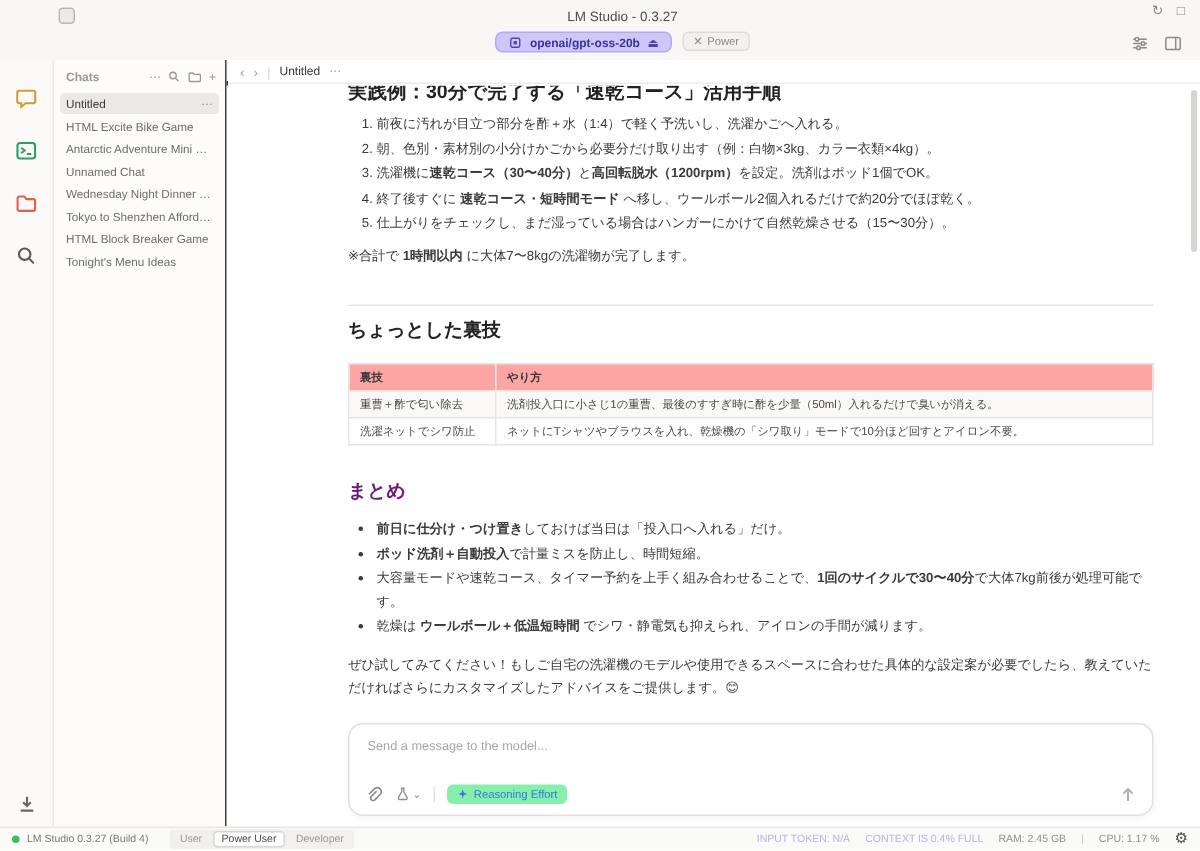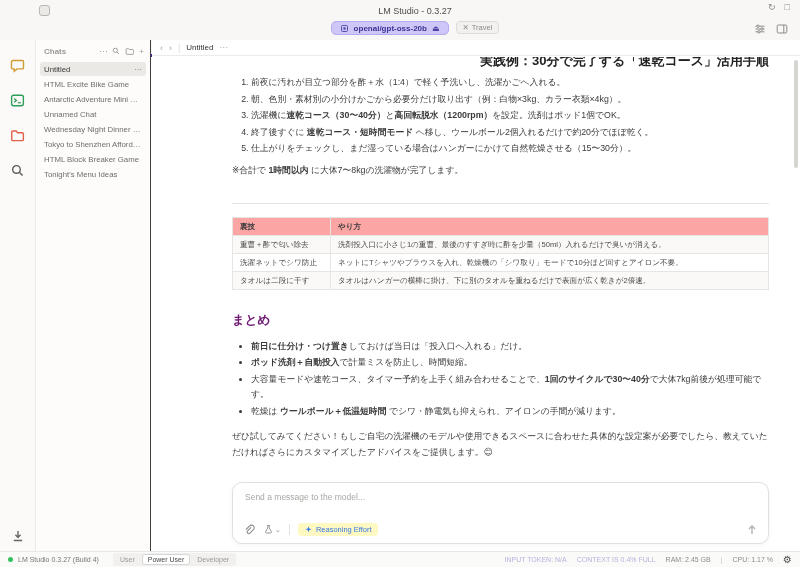--- a/index.html
+++ b/index.html
@@ -40,42 +40,42 @@
   #main { position:absolute; left:152px; top:40px; width:648px; height:511px; background:#ffffff; }
   #tabbar { height:16px; display:flex; align-items:center; padding-left:8px; gap:6px; border-bottom:1px solid #edebe8; font-size:9px; color:#a5a3a0; }
   #tabbar .tab-label { font-size:8px; color:#333; }
   #tabbar .tab-sep { color:#dddbd8; }
   #tabbar .tab-more { color:#a5a3a0; font-size:8px; }
   #scroll-thumb { position:absolute; right:2px; top:20px; width:4px; height:108px; background:#d7d5d2; border-radius:2px; }
 
   #content { position:absolute; top:17px; left:0; right:0; bottom:80px; overflow:hidden; }
   .doc { margin-left:80px; width:537px; font-size:8.8px; line-height:15.5px; color:#3a3a3a; }
   .b { font-weight:bold; }
-  .h-clip { height:12px; overflow:hidden;text-align:right; }
+  .h-clip { height:12px; overflow:hidden; }
   .h-clip h3 { font-size:13px; line-height:17px; margin-top:-5px; color:#222; }
   .doc ol { margin:6px 0 0 0; padding-left:19px; }
   .doc ol li, .doc ul li { margin-bottom:1px; }
   .note { margin-top:6px; }
   .doc hr { border:0; border-top:1px solid #e7e5e2; margin:25px 0 0 0; }
   h2.sec { font-size:12.5px; color:#222; margin-top:9px; }
   h2.sec2 { font-size:12.5px; color:#701a75; margin-top:23px; }
   table.tips { width:100%; border-collapse:collapse; margin-top:13px; font-size:7.6px; line-height:11px; }
   table.tips th, table.tips td { border:1px solid #e7e5e2; padding:3px 7px; text-align:left; color:#4a4a4a; font-weight:normal; }
   table.tips th { background:#fca5a5; font-weight:bold; color:#3a3a3a; }
   table.tips th:first-child, table.tips td:first-child { width:98px; white-space:nowrap; }
   table.tips tbody tr:nth-child(odd) { background:#faf9f7; }
   .doc ul { margin:10px 2px 0 0; padding-left:19px; list-style:disc; }
   .closing { margin-top:10px; }
 
   
   #composer { position:absolute; left:80px; bottom:7px; width:537px; height:62px; background:#fff; border:1px solid #e2e0dd; border-radius:10px; box-shadow:0 1px 5px rgba(0,0,0,.05); }
   #composer .placeholder { display:block; padding:9px 12px 0 12px; font-size:8.5px; color:#a9a7a3; }
   .composer-row { position:absolute; left:10px; right:10px; bottom:7px; display:flex; align-items:center; gap:8px; }
   .composer-row .vdiv { width:1px; height:11px; background:#e6e4e1; }
-  .chip { display:flex; align-items:flex-start; gap:3px; background:#fef9c3; color:#3579e0; border-radius:4px; padding:2px 6px; font-size:7.5px; }
+  .chip { display:flex; align-items:flex-start; gap:3px; background:#86efac; color:#3579e0; border-radius:4px; padding:2px 6px; font-size:7.5px; }
   .send { margin-left:auto; display:flex; align-items:center; }
   .flask-group { display:flex; align-items:center; gap:1px; color:#8f8d8a; font-size:7px; }
 
   
   #statusbar { position:absolute; left:0; bottom:0; width:800px; height:16px; background:#fafaf8; border-top:1px solid #e9e7e4; display:flex; align-items:center; padding:0 8px; font-size:7px; color:#7a7876; }
   .gdot { width:5px; height:5px; border-radius:50%; background:#35c05f; margin-right:5px; }
   .mode-group { display:flex; align-items:center; gap:2px; margin-left:14px; background:#f1f0ee; border-radius:3px; padding:1px 2px; }
   .mode { padding:1px 5px; color:#9c9a97; border-radius:3px; }
   .mode.selected { background:#ffffff; border:1px solid #d8d6d3; color:#4a4a4a; }
   .sb-right { margin-left:auto; display:flex; align-items:center; gap:10px; }
@@ -100,21 +100,21 @@
     <div class="model-pill">
       <svg width="9" height="9" viewBox="0 0 12 12">
           <rect x="2" y="2" width="8" height="8" rx="1.5" fill="none" stroke="#4d43a8" stroke-width="1.2"></rect>
           <rect x="4.5" y="4.5" width="3" height="3" fill="#4d43a8"></rect>
         </svg>
       <span>openai/gpt-oss-20b</span>
       <span class="eject">⏏</span>
     </div>
     <button class="cancel-btn">
       <span>✕</span>
-      <span>Travel</span>
+      <span>Power</span>
     </button>
     <div class="hdr-right">
       <svg width="12" height="12" viewBox="0 0 12 12">
           <path d="M1.5 3.2h9M1.5 6h9M1.5 8.8h9" stroke="#8c8a87" stroke-width="1" fill="none"></path>
           <circle cx="4" cy="3.2" r="1.2" fill="#f8f7f5" stroke="#8c8a87"></circle>
           <circle cx="8" cy="6" r="1.2" fill="#f8f7f5" stroke="#8c8a87"></circle>
           <circle cx="5" cy="8.8" r="1.2" fill="#f8f7f5" stroke="#8c8a87"></circle>
         </svg>
       <svg width="12" height="12" viewBox="0 0 12 12">
           <rect x="1.2" y="2" width="9.6" height="8" rx="1.2" fill="none" stroke="#8c8a87" stroke-width="1"></rect>
@@ -221,40 +221,37 @@
         <li><span>前夜に汚れが目立つ部分を酢＋水（1:4）で軽く予洗いし、洗濯かごへ入れる。</span></li>
         <li><span>朝、色別・素材別の小分けかごから必要分だけ取り出す（例：白物×3kg、カラー衣類×4kg）。</span></li>
         <li><span>洗濯機に</span><span class="b">速乾コース（30〜40分）</span><span>と</span><span class="b">高回転脱水（1200rpm）</span><span>を設定。洗剤はポッド1個でOK。</span></li>
         <li><span>終了後すぐに </span><span class="b">速乾コース・短時間モード</span><span> へ移し、ウールボール2個入れるだけで約20分でほぼ乾く。</span></li>
         <li><span>仕上がりをチェックし、まだ湿っている場合はハンガーにかけて自然乾燥させる（15〜30分）。</span></li>
       </ol>
 
       <p class="note"><span>※合計で </span><span class="b">1時間以内</span><span> に大体7〜8kgの洗濯物が完了します。</span></p>
 
       <hr>
+      <h2 class="sec">ちょっとした裏技</h2>
 
       <table class="tips">
         <thead>
           <tr>
             <th>裏技</th>
             <th>やり方</th>
           </tr>
         </thead>
         <tbody>
           <tr>
               <td>重曹＋酢で匂い除去</td>
               <td>洗剤投入口に小さじ1の重曹、最後のすすぎ時に酢を少量（50ml）入れるだけで臭いが消える。</td>
             </tr>
           <tr>
               <td>洗濯ネットでシワ防止</td>
               <td>ネットにTシャツやブラウスを入れ、乾燥機の「シワ取り」モードで10分ほど回すとアイロン不要。</td>
-            </tr>
-          <tr>
-              <td>タオルは二段に干す</td>
-              <td>タオルはハンガーの横棒に掛け、下に別のタオルを重ねるだけで表面が広く乾きが2倍速。</td>
             </tr>
         </tbody>
       </table>
 
       <h2 class="sec2">まとめ</h2>
       <ul>
         <li><span class="b">前日に仕分け・つけ置き</span><span>しておけば当日は「投入口へ入れる」だけ。</span></li>
         <li><span class="b">ポッド洗剤＋自動投入</span><span>で計量ミスを防止し、時間短縮。</span></li>
         <li><span>大容量モードや速乾コース、タイマー予約を上手く組み合わせることで、</span><span class="b">1回のサイクルで30〜40分</span><span>で大体7kg前後が処理可能です。</span></li>
         <li><span>乾燥は </span><span class="b">ウールボール＋低温短時間</span><span> でシワ・静電気も抑えられ、アイロンの手間が減ります。</span></li>

